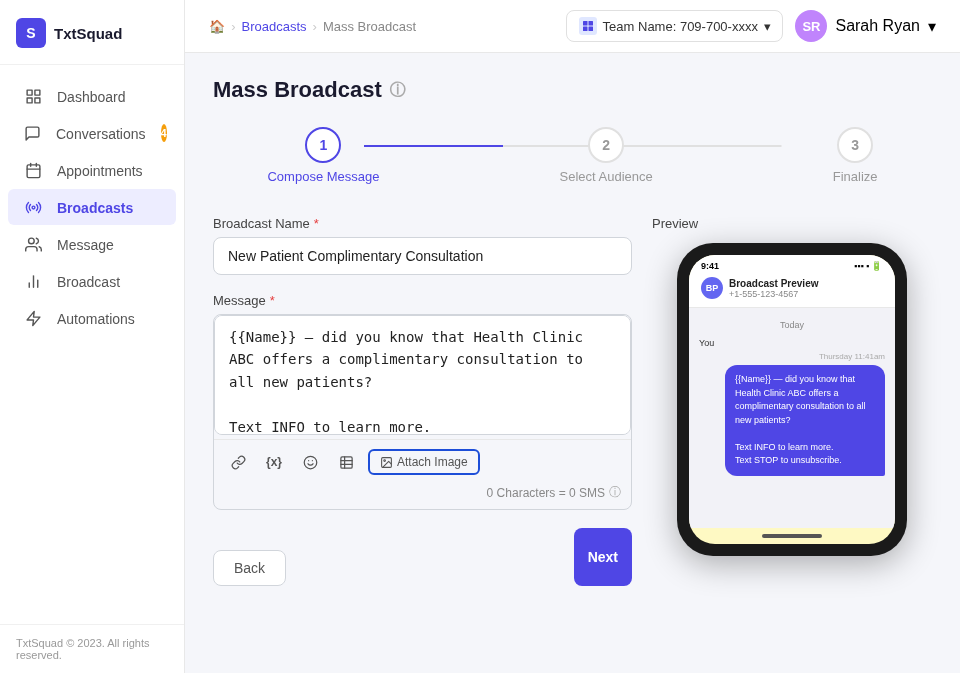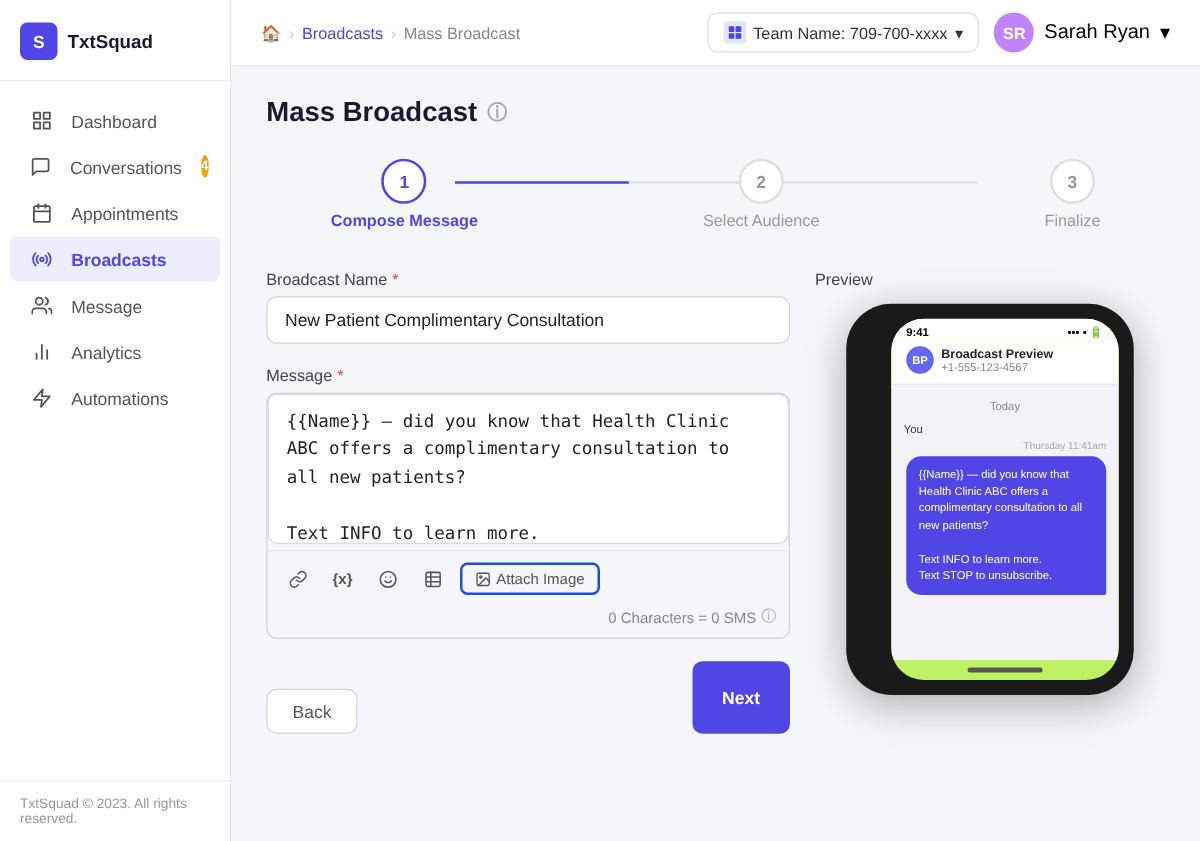--- a/index.html
+++ b/index.html
@@ -99,21 +99,21 @@
       width: 36px; height: 36px;
       border-radius: 50%;
       display: flex; align-items: center; justify-content: center;
       font-size: 14px; font-weight: 600;
       border: 2px solid #e0e0e0;
       background: #fff;
       color: #999;
     }
     .step-circle.active { border-color: #4f46e5; color: #4f46e5; background: #fff; }
     .step-label { font-size: 13px; color: #999; white-space: nowrap; }
-    .step-label.active { color: #4f46e5; font-weight: 700; }
+    .step-label.active { color: #4f46e5; font-weight: 400; }
 
     
     .form-preview { display: flex; gap: 20px; }
     .form-area { flex: 1; }
     .preview-area { width: 280px; flex-shrink: 0; }
 
     .form-group { margin-bottom: 18px; }
     .form-label { font-size: 13px; color: #444; margin-bottom: 6px; display: flex; align-items: center; gap: 4px; }
     .required { color: #e53e3e; }
     .form-input {
@@ -164,45 +164,44 @@
       padding: 9px 20px;
       border: 1px solid #d1d5db;
       border-radius: 8px;
       background: #fff;
       cursor: pointer;
       font-size: 14px;
       color: #555;
       margin-top: 22px;
     }
     .btn-next {
-      padding: 9px 24px;
+      padding: 9px 14px;
       border: none;
       border-radius: 8px;
       background: #4f46e5;
       color: #fff;
       cursor: pointer;
       font-size: 14px;
       font-weight: 600;
     }
 
     
     .preview-title { font-size: 13px; color: #444; margin-bottom: 12px; }
     .phone-mockup {
       width: 230px;
       margin: 0 auto;
       background: #1a1a1a;
       border-radius: 36px;
       padding: 12px;
       box-shadow: 0 8px 32px rgba(0,0,0,0.3);
     }
     .phone-screen {
-      background: #bef264;
+      background: #fef9c3;
       border-radius: 26px;
       overflow: hidden;
-      margin-left: 24px;
     }
     .phone-status-bar {
       background: #fff;
       padding: 6px 12px 0;
       display: flex;
       justify-content: space-between;
       align-items: center;
       font-size: 9px;
       font-weight: 600;
     }
@@ -306,21 +305,21 @@
     </div>
 
     <div class="nav-item">
       <span class="nav-icon">
         <svg width="17" height="17" viewBox="0 0 24 24" fill="none" stroke="currentColor" stroke-width="2" stroke-linecap="round" stroke-linejoin="round">
             <line x1="18" y1="20" x2="18" y2="10"></line>
             <line x1="12" y1="20" x2="12" y2="4"></line>
             <line x1="6" y1="20" x2="6" y2="14"></line>
           </svg>
       </span>
-      <span>Analytics</span>
+      <span>Broadcast</span>
     </div>
 
     <div class="nav-item">
       <span class="nav-icon">
         <svg width="17" height="17" viewBox="0 0 24 24" fill="none" stroke="currentColor" stroke-width="2" stroke-linecap="round" stroke-linejoin="round">
             <polygon points="13 2 3 14 12 14 11 22 21 10 12 10 13 2"></polygon>
           </svg>
       </span>
       <span>Automations</span>
     </div>

